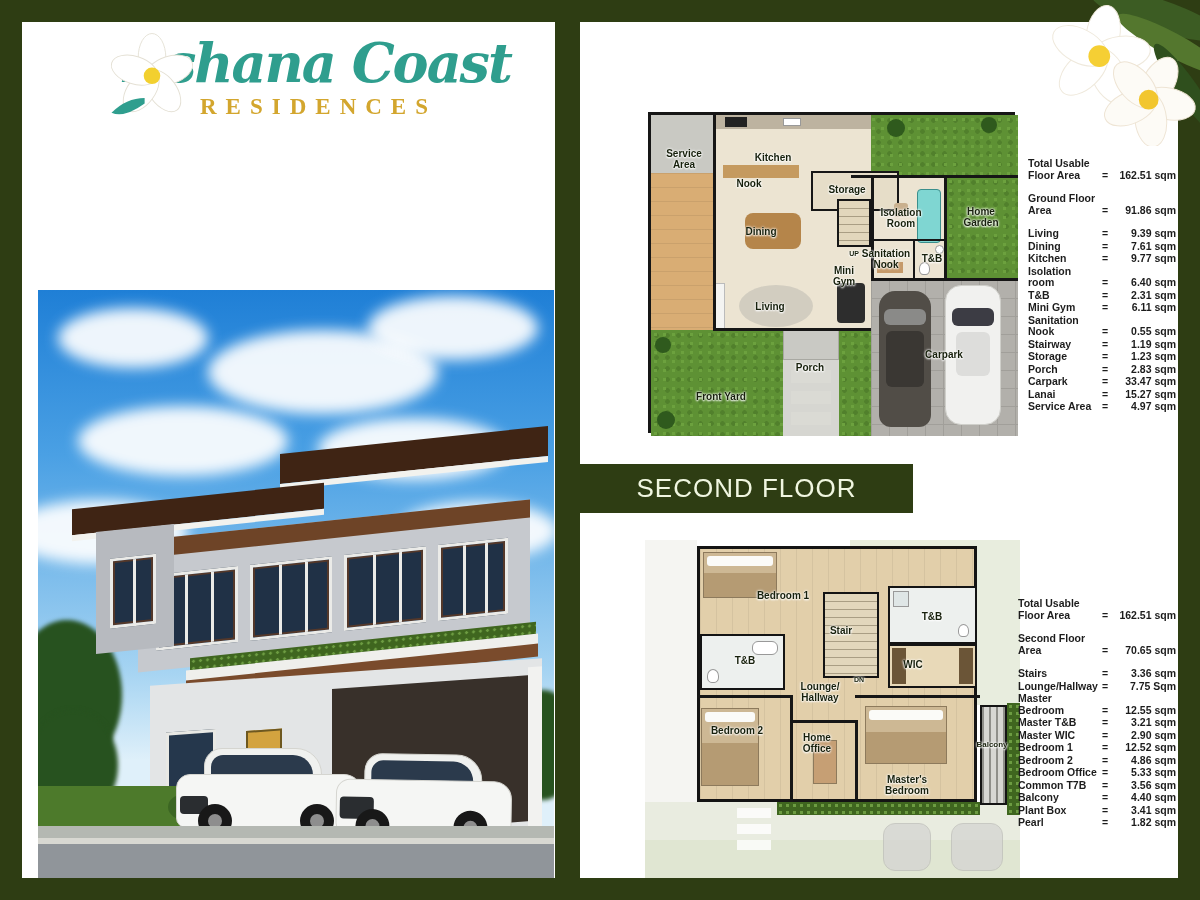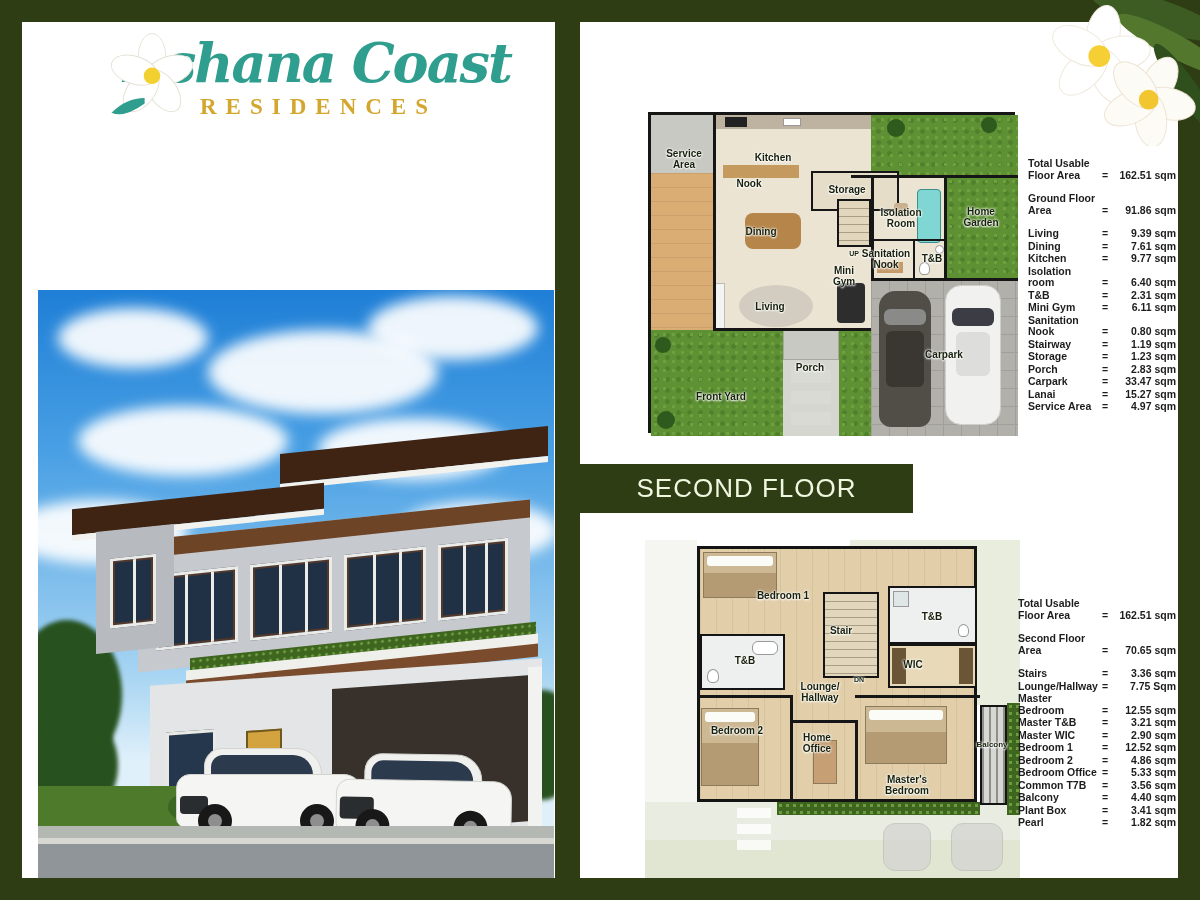--- a/index.html
+++ b/index.html
@@ -367,21 +367,21 @@
 
         <div class="trow">
           <span class="tlabel">Mini Gym</span>
           <span class="teq">=</span>
           <span class="tval">6.11 sqm</span>
         </div>
 
         <div class="trow">
           <span class="tlabel">Sanitation Nook</span>
           <span class="teq">=</span>
-          <span class="tval">0.80 sqm</span>
+          <span class="tval">0.55 sqm</span>
         </div>
 
         <div class="trow">
           <span class="tlabel">Stairway</span>
           <span class="teq">=</span>
           <span class="tval">1.19 sqm</span>
         </div>
 
         <div class="trow">
           <span class="tlabel">Storage</span>

